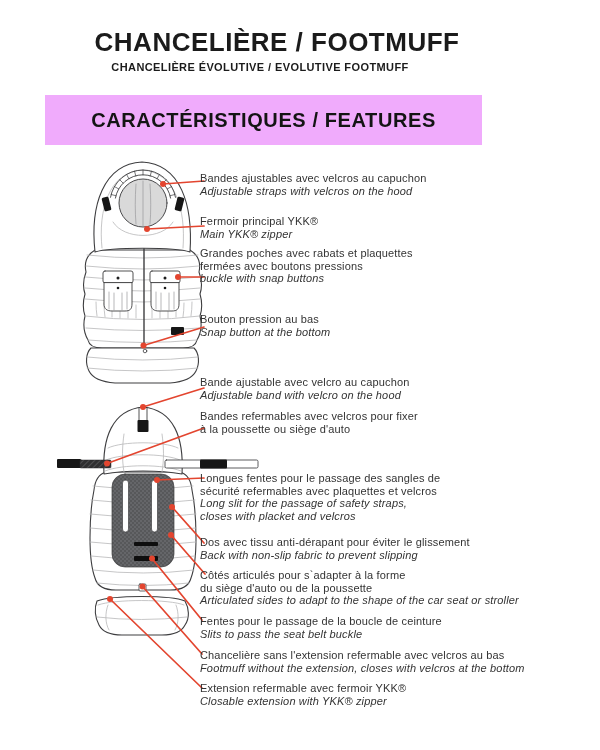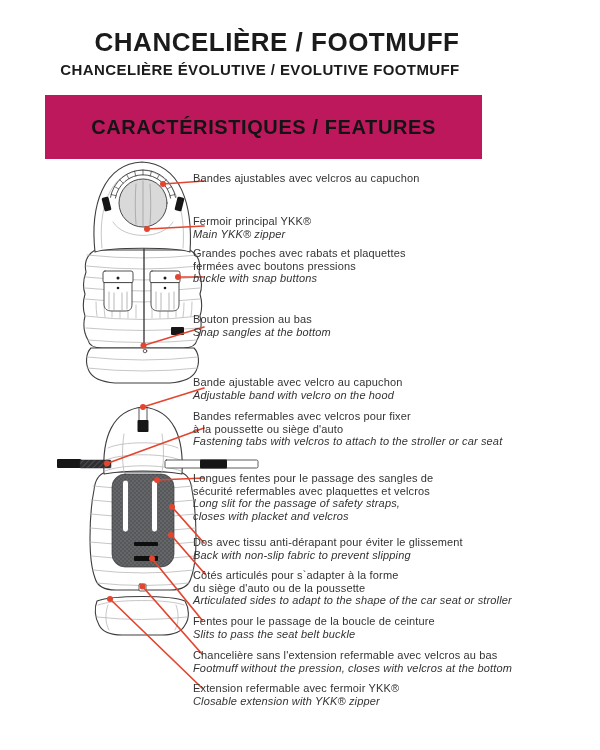--- a/index.html
+++ b/index.html
@@ -7,32 +7,32 @@
     width:600px;height:750px;position:relative;overflow:hidden;
     background:#ffffff;color:#2d2d2d;
     font-family:"Liberation Sans", sans-serif;
   }
   .page-title{
     position:absolute;top:27px;left:17px;width:520px;text-align:center;
     font-size:26px;font-weight:700;letter-spacing:.5px;color:#1b1b1b;
   }
   .page-subtitle{
     position:absolute;top:61px;left:0;width:520px;text-align:center;
-    font-size:15px;font-weight:700;letter-spacing:.4px;color:#1b1b1b;
+    font-size:11px;font-weight:700;letter-spacing:.4px;color:#1b1b1b;
   }
   .section-banner{
-    position:absolute;top:95px;left:45px;width:437px;height:64px;
-    background:#be185d;display:flex;align-items:center;justify-content:center;
+    position:absolute;top:95px;left:45px;width:437px;height:50px;
+    background:#f0abfc;display:flex;align-items:center;justify-content:center;
   }
   .section-banner .banner-text{
     font-size:20px;font-weight:700;letter-spacing:.6px;color:#141414;
   }
   svg.art{position:absolute;left:0;top:0;}
   .feat{
-    position:absolute;left:193px;font-size:11px;line-height:12.6px;
+    position:absolute;left:200px;font-size:11px;line-height:12.6px;
     letter-spacing:.15px;color:#333;white-space:nowrap;
   }
   .feat .en{font-style:italic;}
 </style>
 </head>
 <body>
 
 <div class="page-title">CHANCELIÈRE / FOOTMUFF</div>
 <div class="page-subtitle">CHANCELIÈRE ÉVOLUTIVE / EVOLUTIVE FOOTMUFF</div>
 <div class="section-banner">
@@ -217,43 +217,43 @@
       </g>
     <g>
       <line x1="110" y1="599" x2="202" y2="688"></line>
         <circle cx="110" cy="599" r="3" fill="#e3452f" stroke="none"></circle>
       </g>
   </g>
 </svg>
 
 <div class="feat" style="top:172px">
   <div class="fr">Bandes ajustables avec velcros au capuchon</div>
+  <div class="en">Adjustable straps with velcros on the hood</div>
 </div>
 <div class="feat" style="top:215px">
   <div class="fr">Fermoir principal YKK®</div>
   <div class="en">Main YKK® zipper</div>
 </div>
 <div class="feat" style="top:247px">
   <div class="fr">Grandes poches avec rabats et plaquettes</div>
   <div class="fr">fermées avec boutons pressions</div>
   <div class="en">buckle with snap buttons</div>
 </div>
 <div class="feat" style="top:313px">
   <div class="fr">Bouton pression au bas</div>
-  <div class="en">Snap sangles at the bottom</div>
+  <div class="en">Snap button at the bottom</div>
 </div>
 
 <div class="feat" style="top:376px">
   <div class="fr">Bande ajustable avec velcro au capuchon</div>
   <div class="en">Adjustable band with velcro on the hood</div>
 </div>
 <div class="feat" style="top:410px">
   <div class="fr">Bandes refermables avec velcros pour fixer</div>
   <div class="fr">à la poussette ou siège d'auto</div>
-  <div class="en">Fastening tabs with velcros to attach to the stroller or car seat</div>
 </div>
 <div class="feat" style="top:472px">
   <div class="fr">Longues fentes pour le passage des sangles de</div>
   <div class="fr">sécurité refermables avec plaquettes et velcros</div>
   <div class="en">Long slit for the passage of safety straps,</div>
   <div class="en">closes with placket and velcros</div>
 </div>
 <div class="feat" style="top:536px">
   <div class="fr">Dos avec tissu anti-dérapant pour éviter le glissement</div>
   <div class="en">Back with non-slip fabric to prevent slipping</div>
@@ -262,18 +262,18 @@
   <div class="fr">Côtés articulés pour s`adapter à la forme</div>
   <div class="fr">du siège d'auto ou de la poussette</div>
   <div class="en">Articulated sides to adapt to the shape of the car seat or stroller</div>
 </div>
 <div class="feat" style="top:615px">
   <div class="fr">Fentes pour le passage de la boucle de ceinture</div>
   <div class="en">Slits to pass the seat belt buckle</div>
 </div>
 <div class="feat" style="top:649px">
   <div class="fr">Chancelière sans l'extension refermable avec velcros au bas</div>
-  <div class="en">Footmuff without the pression, closes with velcros at the bottom</div>
+  <div class="en">Footmuff without the extension, closes with velcros at the bottom</div>
 </div>
 <div class="feat" style="top:682px">
   <div class="fr">Extension refermable avec fermoir YKK®</div>
   <div class="en">Closable extension with YKK® zipper</div>
 </div>
 
 </body></html>

